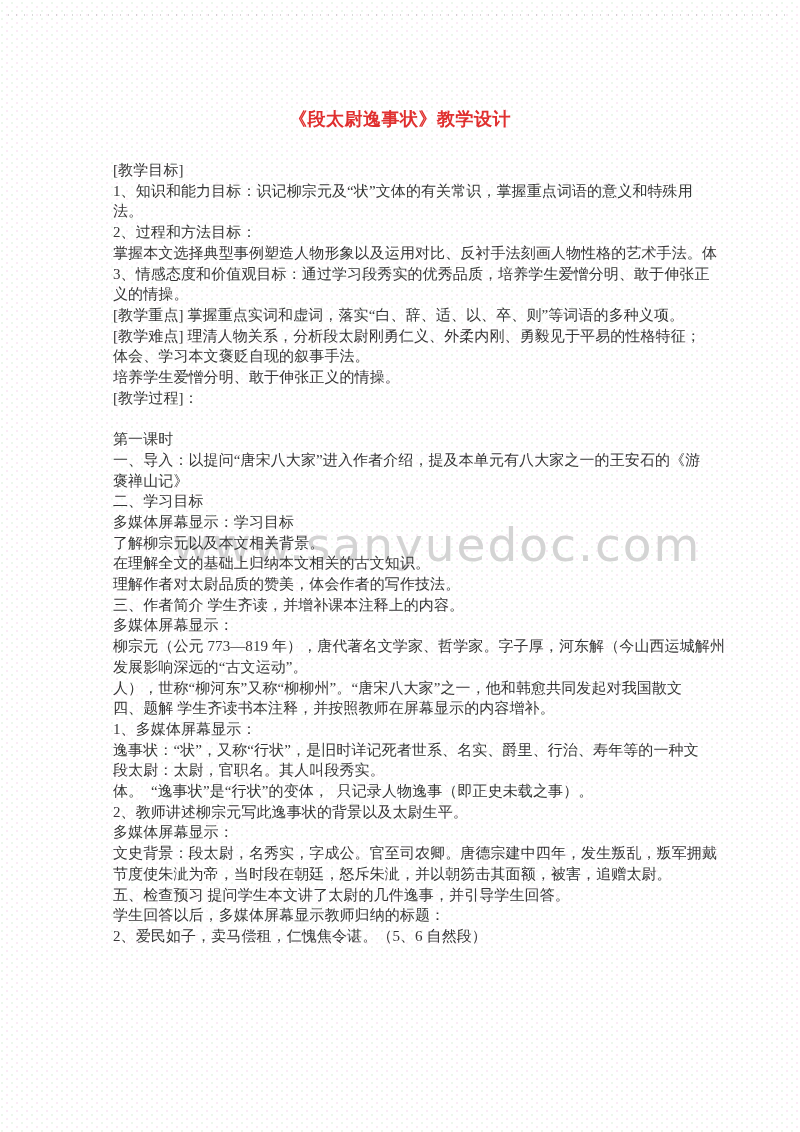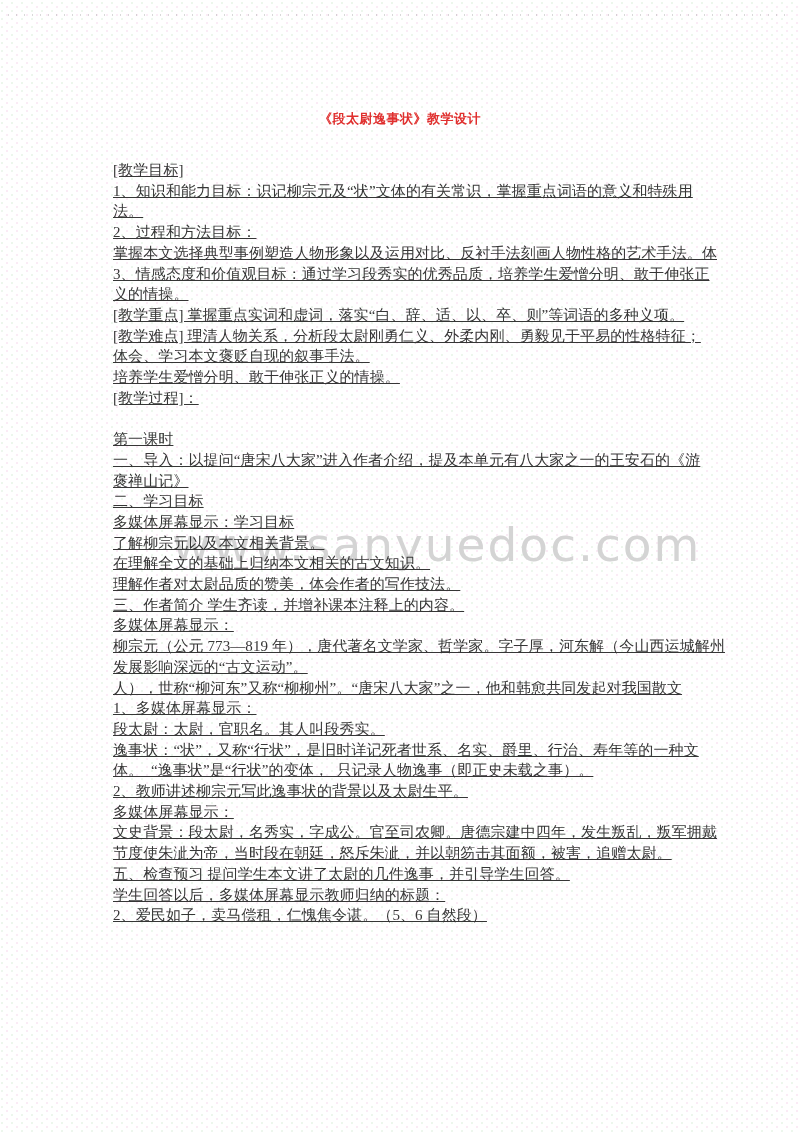--- a/index.html
+++ b/index.html
@@ -29,21 +29,21 @@
     height: 2px;
     background-image: repeating-linear-gradient(90deg, #b9b9b9 0 1.5px, transparent 1.5px 8px);
     opacity: 0.55;
   }
   .doc-title {
     position: absolute;
     top: 106px;
     left: 0;
     width: 100%;
     text-align: center;
-    font-size: 13px;
+    font-size: 18px;
     font-weight: bold;
     letter-spacing: 0.5px;
     line-height: 26px;
   }
   .watermark {
     position: absolute;
     top: 521px;
     left: 172px;
     font-family: "DejaVu Sans", "Liberation Sans", sans-serif;
     font-size: 47px;
@@ -55,21 +55,20 @@
   }
   .doc-body {
     position: absolute;
     top: 160px;
     left: 113px;
     width: 584px;
     z-index: 1;
     font-size: 15px;
     line-height: 20.7px;
     letter-spacing: 0.1px;
-    text-decoration: underline;
   }
   .line {
     white-space: pre;
     min-height: 20.7px;
   }
 </style>
 </head>
 <body>
 
 <div class="page">
@@ -96,23 +95,24 @@
       <div class="line">二、学习目标</div>
       <div class="line">多媒体屏幕显示：学习目标</div>
       <div class="line">了解柳宗元以及本文相关背景。</div>
       <div class="line">在理解全文的基础上归纳本文相关的古文知识。</div>
       <div class="line">理解作者对太尉品质的赞美，体会作者的写作技法。</div>
       <div class="line">三、作者简介 学生齐读，并增补课本注释上的内容。</div>
       <div class="line">多媒体屏幕显示：</div>
       <div class="line">柳宗元（公元 773—819 年），唐代著名文学家、哲学家。字子厚，河东解（今山西运城解州</div>
       <div class="line">发展影响深远的“古文运动”。</div>
       <div class="line">人），世称“柳河东”又称“柳柳州”。“唐宋八大家”之一，他和韩愈共同发起对我国散文</div>
+      <div class="line">四、题解 学生齐读书本注释，并按照教师在屏幕显示的内容增补。</div>
       <div class="line">1、多媒体屏幕显示：</div>
+      <div class="line">逸事状：“状”，又称“行状”，是旧时详记死者世系、名实、爵里、行治、寿年等的一种文</div>
       <div class="line">段太尉：太尉，官职名。其人叫段秀实。</div>
-      <div class="line">逸事状：“状”，又称“行状”，是旧时详记死者世系、名实、爵里、行治、寿年等的一种文</div>
       <div class="line">体。  “逸事状”是“行状”的变体，  只记录人物逸事（即正史未载之事）。</div>
       <div class="line">2、教师讲述柳宗元写此逸事状的背景以及太尉生平。</div>
       <div class="line">多媒体屏幕显示：</div>
       <div class="line">文史背景：段太尉，名秀实，字成公。官至司农卿。唐德宗建中四年，发生叛乱，叛军拥戴</div>
       <div class="line">节度使朱泚为帝，当时段在朝廷，怒斥朱泚，并以朝笏击其面额，被害，追赠太尉。</div>
       <div class="line">五、检查预习 提问学生本文讲了太尉的几件逸事，并引导学生回答。</div>
       <div class="line">学生回答以后，多媒体屏幕显示教师归纳的标题：</div>
       <div class="line">2、爱民如子，卖马偿租，仁愧焦令谌。（5、6 自然段）</div>
     </div>
 </div>

